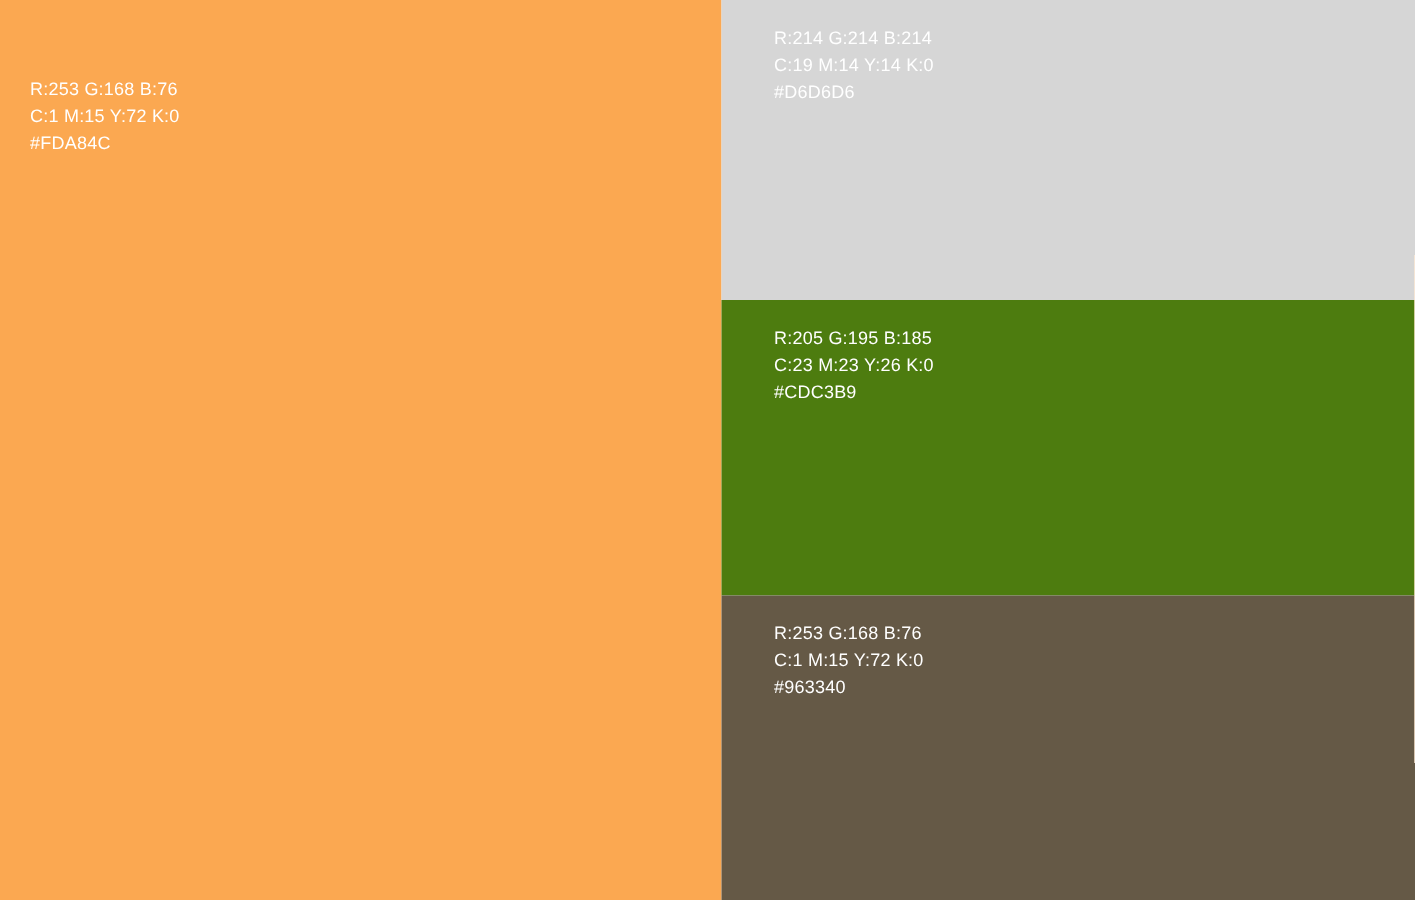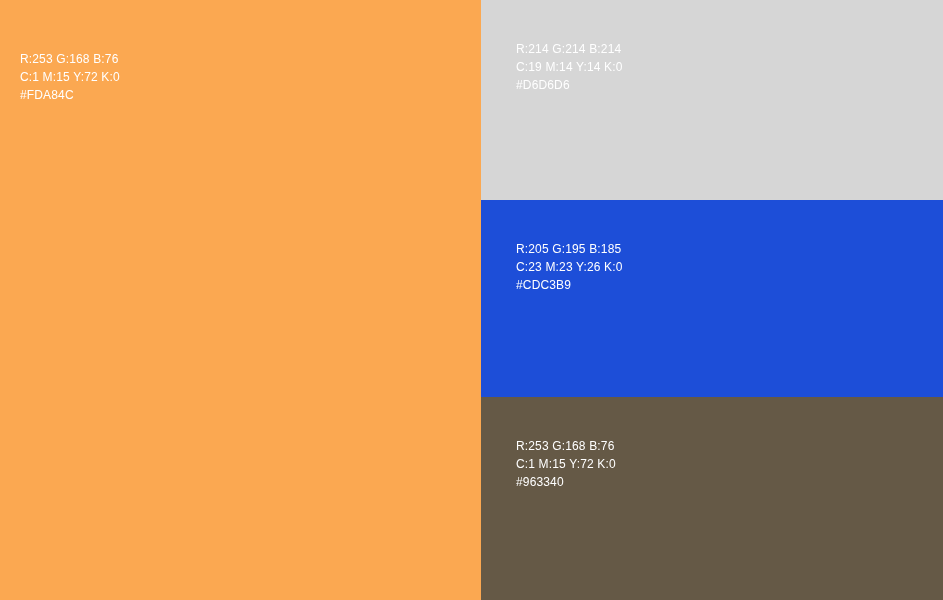--- a/index.html
+++ b/index.html
@@ -66,21 +66,21 @@
 
   
   .col-left .swatch-info {
     left: 20px;
     top: 50px;
   }
 
   
   .col-right .swatch-info {
     left: 35px;
-    top: 40px;
+    top: 16px;
   }
 
   .swatch-line { display: block; }
 </style>
 </head>
 <body style="background: rgb(255, 255, 255);">
 
 <div id="palette">
 
   <div class="col-left">
@@ -98,21 +98,21 @@
   <div class="col-right">
 
     <div class="swatch swatch-gray" style="background-color: rgb(214, 214, 214);">
       <div class="swatch-info" style="color: rgb(255, 255, 255);">
         <span class="swatch-line">R:214 G:214 B:214</span>
         <span class="swatch-line">C:19 M:14 Y:14 K:0</span>
         <span class="swatch-line">#D6D6D6</span>
       </div>
     </div>
 
-    <div class="swatch swatch-beige" style="background-color: #1d4ed8;">
+    <div class="swatch swatch-beige" style="background-color: #4d7c0f;">
       <div class="swatch-info" style="color: rgb(255, 255, 255);">
         <span class="swatch-line">R:205 G:195 B:185</span>
         <span class="swatch-line">C:23 M:23 Y:26 K:0</span>
         <span class="swatch-line">#CDC3B9</span>
       </div>
     </div>
 
     <div class="swatch swatch-brown" style="background-color: rgb(101, 89, 70);">
       <div class="swatch-info" style="color: rgb(255, 255, 255);">
         <span class="swatch-line">R:253 G:168 B:76</span>

